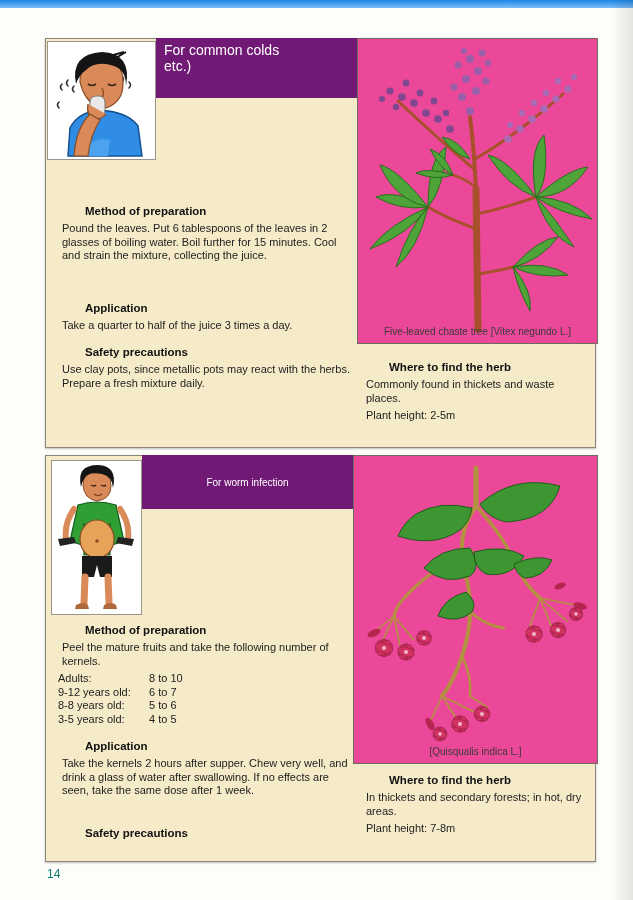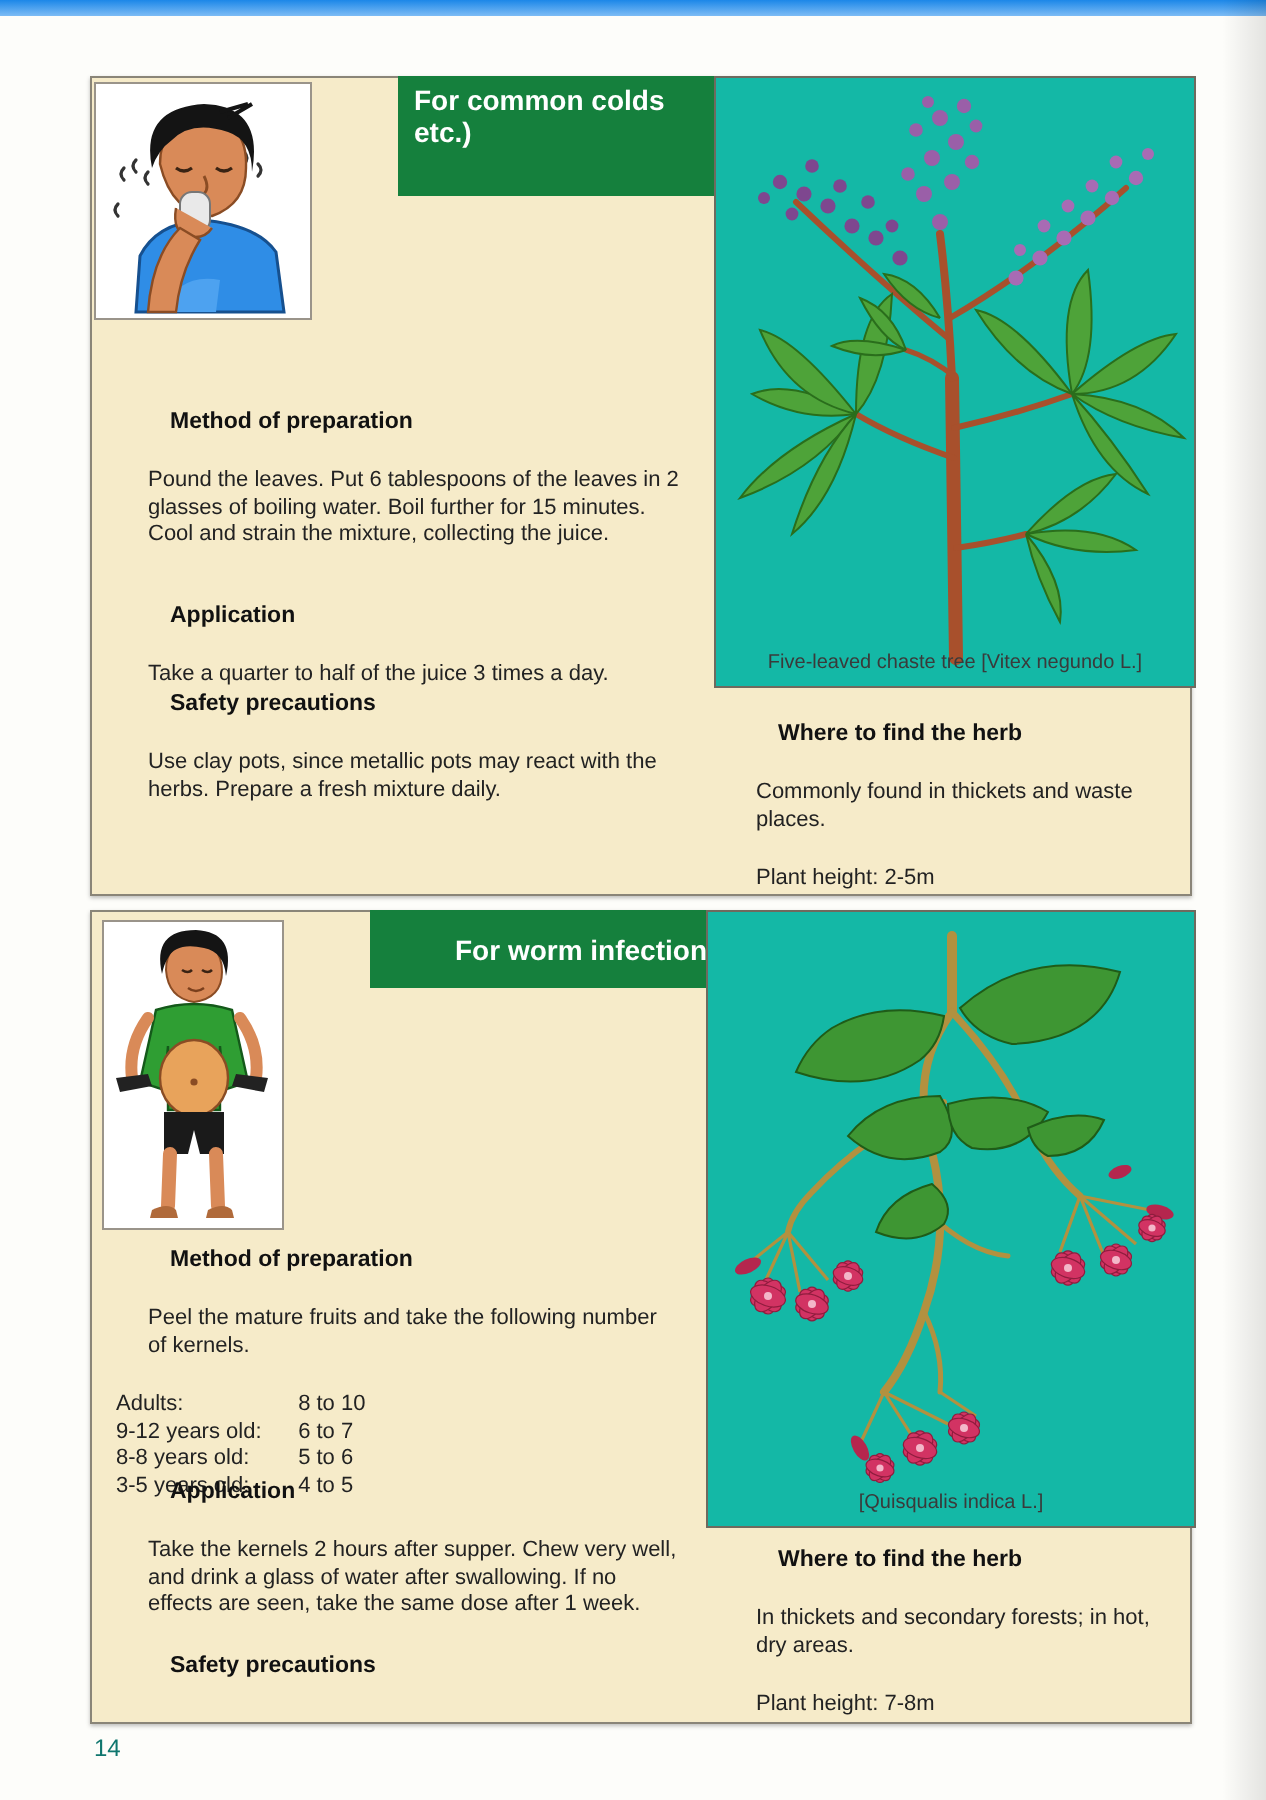--- a/index.html
+++ b/index.html
@@ -27,39 +27,39 @@
   }
   #panel-colds{top:38px;height:410px;}
   #panel-worms{top:455px;height:407px;}
   .person-box{
     position:absolute;background:#ffffff;border:1px solid #9a948a;box-sizing:border-box;
     display:flex;align-items:center;justify-content:center;
   }
   #panel-colds .person-box{left:1px;top:2px;width:109px;height:119px;}
   #panel-worms .person-box{left:5px;top:4px;width:91px;height:155px;}
   .header-bar{
-    position:absolute;top:-1px;background:#15803d;color:#ffffff;
-    font-weight:bold;box-sizing:border-box;margin-left:43px;
+    position:absolute;top:-1px;background:#701a75;color:#ffffff;
+    font-weight:normal;box-sizing:border-box;
   }
   #panel-colds .header-bar{left:110px;width:203px;height:60px;padding:5px 6px 0 8px;font-size:14px;line-height:15.5px;}
-  #panel-worms .header-bar{left:96px;width:211px;height:39px;font-size:14px;display:flex;align-items:center;justify-content:center;}
+  #panel-worms .header-bar{left:96px;width:211px;height:54px;font-size:10px;display:flex;align-items:center;justify-content:center;}
   .plant-box{
-    position:absolute;top:-1px;background:#14b8a6;
+    position:absolute;top:-1px;background:#ec4899;
     border:1px solid #6f6a5e;box-sizing:border-box;
   }
   #panel-colds .plant-box{left:311px;width:241px;height:306px;}
   #panel-worms .plant-box{left:307px;width:245px;height:309px;}
   .plant-art{position:absolute;left:0;top:0;width:100%;height:100%;}
   .plant-caption{
     position:absolute;left:0;right:0;bottom:6px;
     text-align:center;font-size:10px;line-height:11.5px;color:#3a3a3a;
   }
   .text-block{position:absolute;width:298px;font-size:11px;line-height:13.5px;color:#222;}
   .text-block h4{margin:0 0 1px 0;font-size:11.5px;line-height:13px;color:#111;padding-left:27px;}
-  .text-block p{margin:16px;}
+  .text-block p{margin:4px;}
   #panel-colds .method{left:12px;top:166px;}
   #panel-colds .application{left:12px;top:263px;}
   #panel-colds .safety{left:12px;top:307px;}
   #panel-colds .where{left:316px;top:322px;width:230px;}
   #panel-worms .method{left:12px;top:168px;}
   #panel-worms .application{left:12px;top:284px;}
   #panel-worms .safety{left:12px;top:371px;}
   #panel-worms .where{left:316px;top:318px;width:230px;}
   .where h4{margin-bottom:1px;}
   .dose-row .dose-label{display:inline-block;width:88px;}

